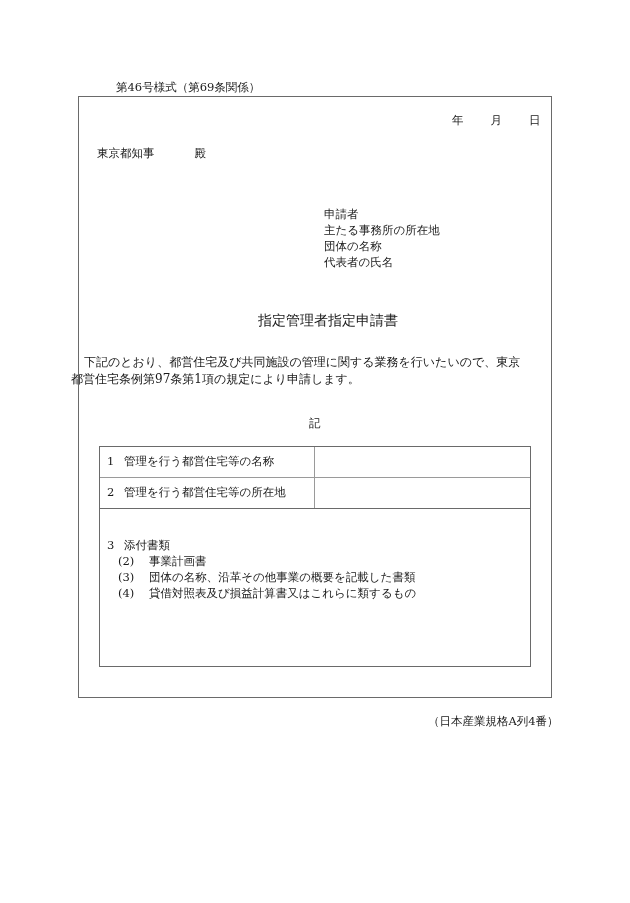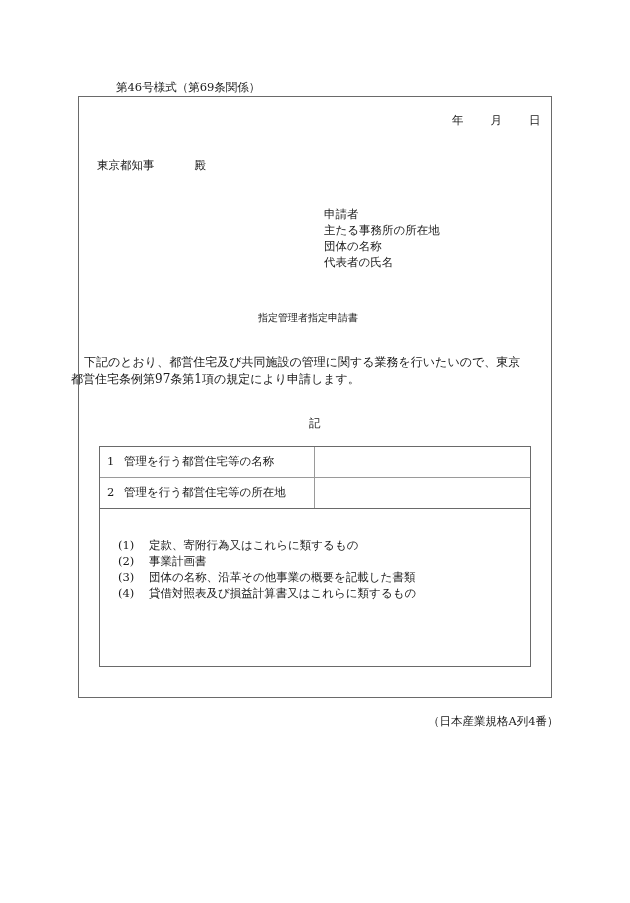--- a/index.html
+++ b/index.html
@@ -24,26 +24,26 @@
       position: absolute;
       left: 78px; top: 96px;
       width: 474px; height: 602px;
       border: 1.5px solid #6a6a6a;
     }
 
     .date-line { left: 452px; top: 115px; font-size: 11.5px; }
     .date-line span { display: inline-block; }
     .date-line .gap { width: 27px; }
 
-    .addressee { left: 97px; top: 160px; font-size: 11.5px; }
+    .addressee { left: 97px; top: 148px; font-size: 11.5px; }
     .addressee .dono { margin-left: 40px; }
 
     .applicant { left: 324px; top: 206px; font-size: 11.5px; line-height: 16px; }
 
-    .doc-title { left: 258px; top: 313px; font-size: 10px; }
+    .doc-title { left: 258px; top: 313px; font-size: 14px; }
 
     .body-text {
       left: 71px; top: 354px;
       width: 456px;
       white-space: normal;
       font-size: 12px;
       line-height: 17px;
       text-indent: 13px;
     }
 
@@ -122,22 +122,22 @@
   </div>
   <div class="row row2">
     <div class="cell-label">
       <span class="num">2</span>
       <span>管理を行う都営住宅等の所在地</span>
     </div>
     <div class="cell-value"></div>
   </div>
 
   <div class="attachments">
-    <div class="item">
-      <span class="idx">(1)</span><span>定款、寄附行為又はこれらに類するもの</span>
+    <div class="heading">
+      <span class="num">3</span><span>添付書類</span>
     </div>
     <div class="item">
       <span class="idx">(2)</span><span>事業計画書</span>
     </div>
     <div class="item">
       <span class="idx">(3)</span><span>団体の名称、沿革その他事業の概要を記載した書類</span>
     </div>
     <div class="item">
       <span class="idx">(4)</span><span>貸借対照表及び損益計算書又はこれらに類するもの</span>
     </div>

